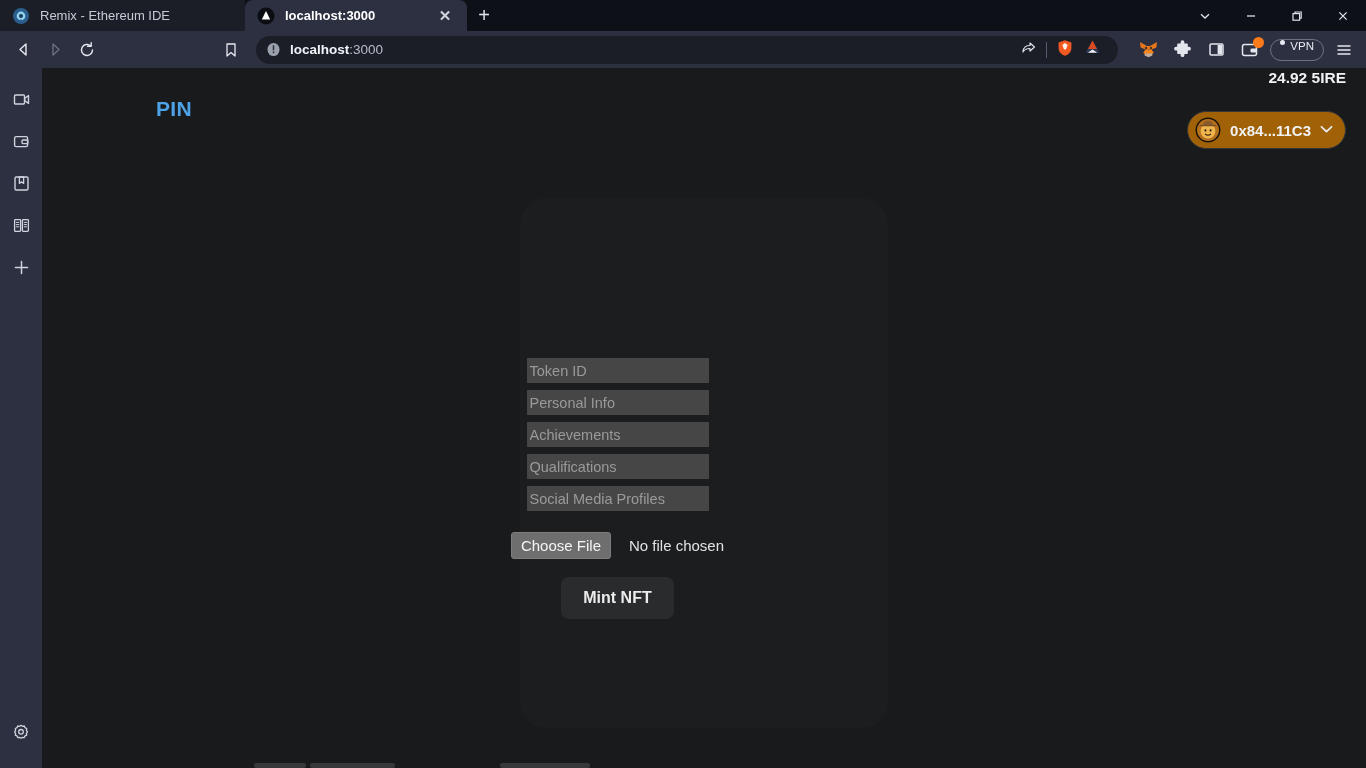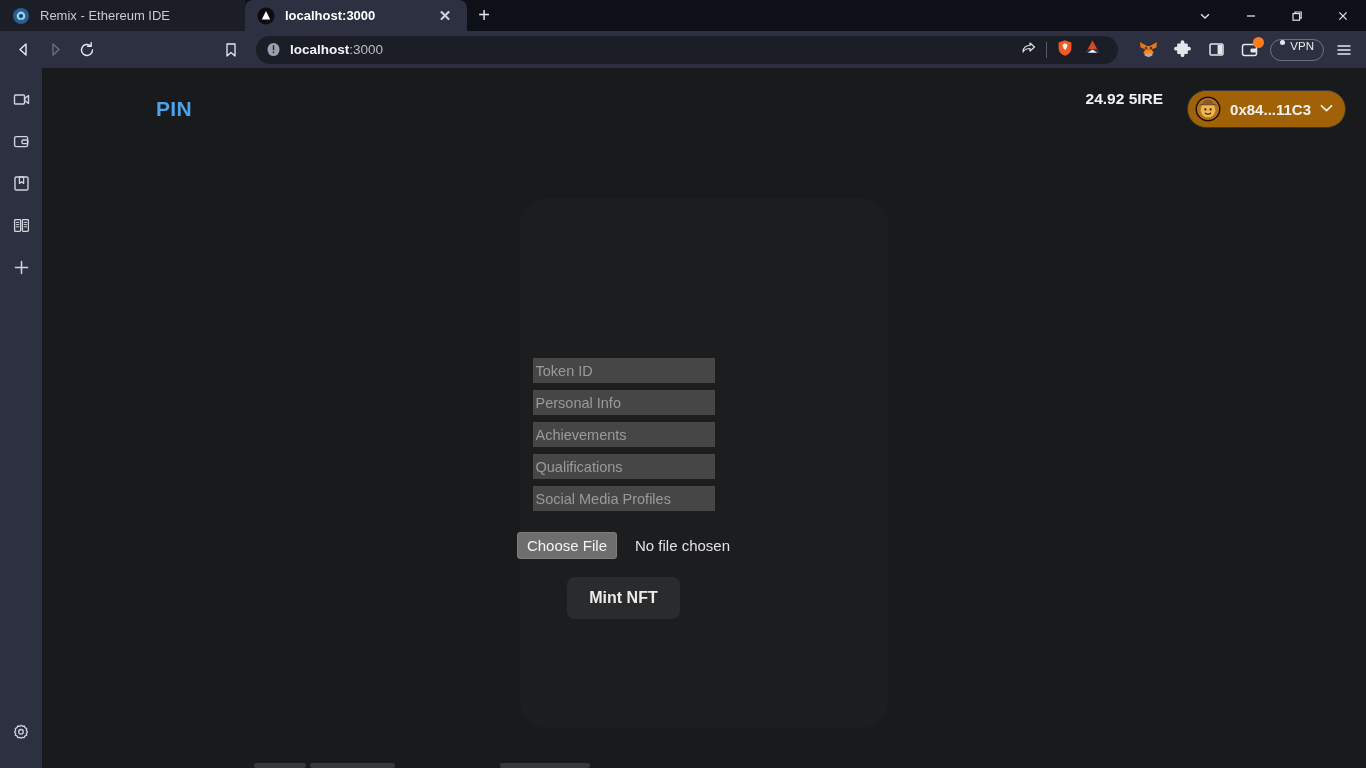--- a/index.html
+++ b/index.html
@@ -97,21 +97,21 @@
     position: absolute; left: 42px; top: 68px;
     width: 1324px; height: 700px;
     background: #191a1c; overflow: hidden;
   }
 
   .app-header {
     height: 54px; display: flex; align-items: center;
     padding: 0 20px 0 114px; margin-top: 14px;
   }
   .brand { color: #4da2e8; font-size: 21px; font-weight: bold; letter-spacing: .3px; text-align: right; }
-  .header-right { margin-left: auto; display: flex; align-items: flex-start; gap: 24px; }
+  .header-right { margin-left: auto; display: flex; align-items: flex-end; gap: 24px; flex-direction: column; }
   .balance { color: #f0f2f5; font-size: 15.5px; font-weight: bold; }
   .account-pill {
     height: 38px; background: #a16207; border: 1px solid #34363a; border-radius: 19px;
     display: flex; align-items: center; gap: 9px; padding: 0 12px 0 7px;
   }
   .avatar { width: 26px; height: 26px; border-radius: 50%; display:block; }
   .account-addr { color: #f0f2f5; font-size: 15px; font-weight: bold; }
   .chev { color: #e8eaee; font-size: 11px; }
 
   
@@ -120,21 +120,21 @@
     width: 368px; height: 530px;
     background: #1c1d1f; border-radius: 26px;
   }
   .card-shadow {
     position: absolute; left: 458px; top: 560px;
     width: 408px; height: 160px;
     background: #191a1c; border-radius: 40px;
   }
 
   .form {
-    position: absolute; left: 10px; top: 0; width: 1143px; height: 700px;
+    position: absolute; left: 4px; top: 0; width: 1143px; height: 700px;
     display: flex; flex-direction: column; align-items: center;
     padding-top: 290px; pointer-events: none;
   }
   .form > * { pointer-events: auto; }
   .field {
     width: 182px; height: 25px; background: #464646; border: none; outline: none;
     color: #e8e8e8; font-size: 14.5px; font-family: "Liberation Sans", sans-serif;
     padding: 0 3px; margin-bottom: 7px; display: block;
   }
   .field::placeholder { color: #9a9a9a; opacity: 1; }

